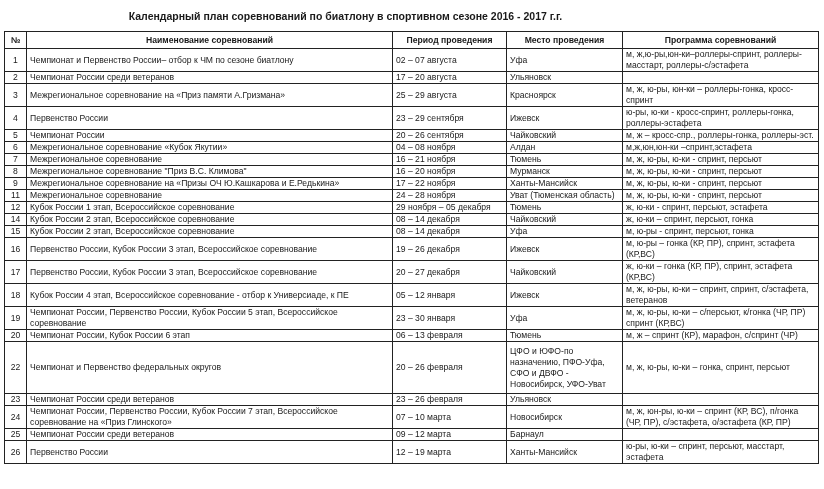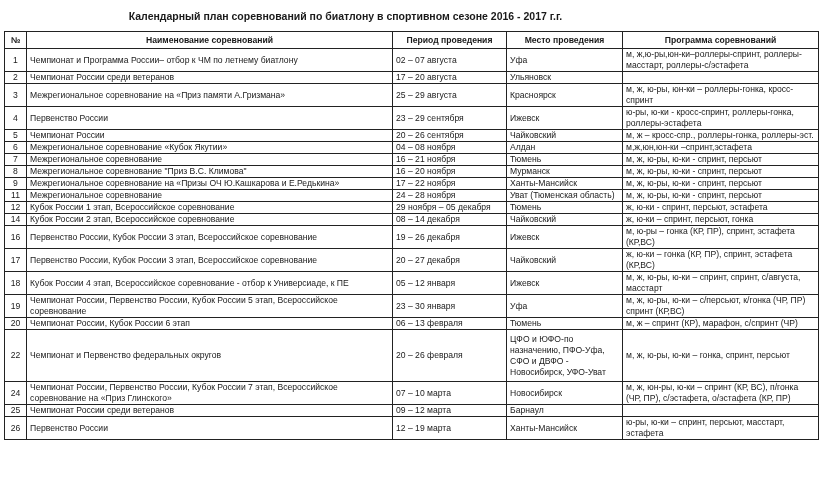--- a/index.html
+++ b/index.html
@@ -59,21 +59,21 @@
       <th>№</th>
       <th>Наименование соревнований</th>
       <th>Период проведения</th>
       <th>Место проведения</th>
       <th>Программа соревнований</th>
     </tr>
   </thead>
   <tbody id="rows">
       <tr class="h2">
         <td class="num">1</td>
-        <td>Чемпионат и Программа России– отбор к ЧМ по летнему биатлону</td>
+        <td>Чемпионат и Первенство России– отбор к ЧМ по сезоне биатлону</td>
         <td>02 –  07 августа</td>
         <td>Уфа</td>
         <td>м, ж,ю-ры,юн-ки–роллеры-спринт, роллеры-масстарт, роллеры-с/эстафета</td>
       </tr>
       <tr class="h1">
         <td class="num">2</td>
         <td>Чемпионат России среди ветеранов</td>
         <td>17 – 20 августа</td>
         <td>Ульяновск</td>
         <td></td>
@@ -142,39 +142,46 @@
         <td>ж, ю-ки - спринт, персьют, эстафета</td>
       </tr>
       <tr class="h1">
         <td class="num">14</td>
         <td>Кубок России 2 этап, Всероссийское соревнование</td>
         <td>08 – 14 декабря</td>
         <td>Чайковский</td>
         <td>ж, ю-ки – спринт, персьют, гонка</td>
       </tr>
       <tr class="h1">
+        <td class="num">15</td>
+        <td>Кубок России 2 этап, Всероссийское соревнование</td>
+        <td>08 – 14 декабря</td>
+        <td>Уфа</td>
+        <td>м, ю-ры - спринт, персьют, гонка</td>
+      </tr>
+      <tr class="h1">
         <td class="num">16</td>
         <td>Первенство России, Кубок России 3 этап, Всероссийское соревнование</td>
         <td>19 – 26 декабря</td>
         <td>Ижевск</td>
         <td>м, ю-ры – гонка (КР, ПР), спринт, эстафета (КР,ВС)</td>
       </tr>
       <tr class="h1">
         <td class="num">17</td>
         <td>Первенство России, Кубок России 3 этап, Всероссийское соревнование</td>
         <td>20 – 27 декабря</td>
         <td>Чайковский</td>
         <td>ж, ю-ки – гонка (КР, ПР), спринт, эстафета (КР,ВС)</td>
       </tr>
       <tr class="h2">
         <td class="num">18</td>
         <td>Кубок России 4 этап, Всероссийское соревнование - отбор к Универсиаде, к ПЕ</td>
         <td>05 – 12 января</td>
         <td>Ижевск</td>
-        <td>м, ж, ю-ры, ю-ки – спринт, спринт, с/августа, масстарт</td>
+        <td>м, ж, ю-ры, ю-ки – спринт, спринт, с/эстафета, ветеранов</td>
       </tr>
       <tr class="h2">
         <td class="num">19</td>
         <td>Чемпионат России, Первенство России, Кубок России 5 этап, Всероссийское соревнование</td>
         <td>23 – 30 января</td>
         <td>Уфа</td>
         <td>м, ж, ю-ры, ю-ки – с/персьют, к/гонка (ЧР, ПР) спринт (КР,ВС)</td>
       </tr>
       <tr class="h1">
         <td class="num">20</td>
@@ -183,20 +190,27 @@
         <td>Тюмень</td>
         <td>м, ж – спринт (КР), марафон, с/спринт (ЧР)</td>
       </tr>
       <tr class="h5">
         <td class="num">22</td>
         <td>Чемпионат и Первенство федеральных округов</td>
         <td>20 – 26  февраля</td>
         <td> ЦФО и ЮФО-по назначению, ПФО-Уфа, СФО и ДВФО - Новосибирск, УФО-Уват</td>
         <td>м, ж, ю-ры, ю-ки – гонка, спринт, персьют</td>
       </tr>
+      <tr class="h1">
+        <td class="num">23</td>
+        <td>Чемпионат России среди ветеранов</td>
+        <td>23 – 26 февраля</td>
+        <td>Ульяновск</td>
+        <td></td>
+      </tr>
       <tr class="h2">
         <td class="num">24</td>
         <td>Чемпионат России, Первенство России, Кубок России 7 этап, Всероссийское соревнование на «Приз Глинского»</td>
         <td>07 – 10 марта</td>
         <td>Новосибирск</td>
         <td>м, ж, юн-ры, ю-ки – спринт (КР, ВС), п/гонка (ЧР, ПР), с/эстафета, о/эстафета (КР, ПР)</td>
       </tr>
       <tr class="h1">
         <td class="num">25</td>
         <td>Чемпионат России среди ветеранов</td>

